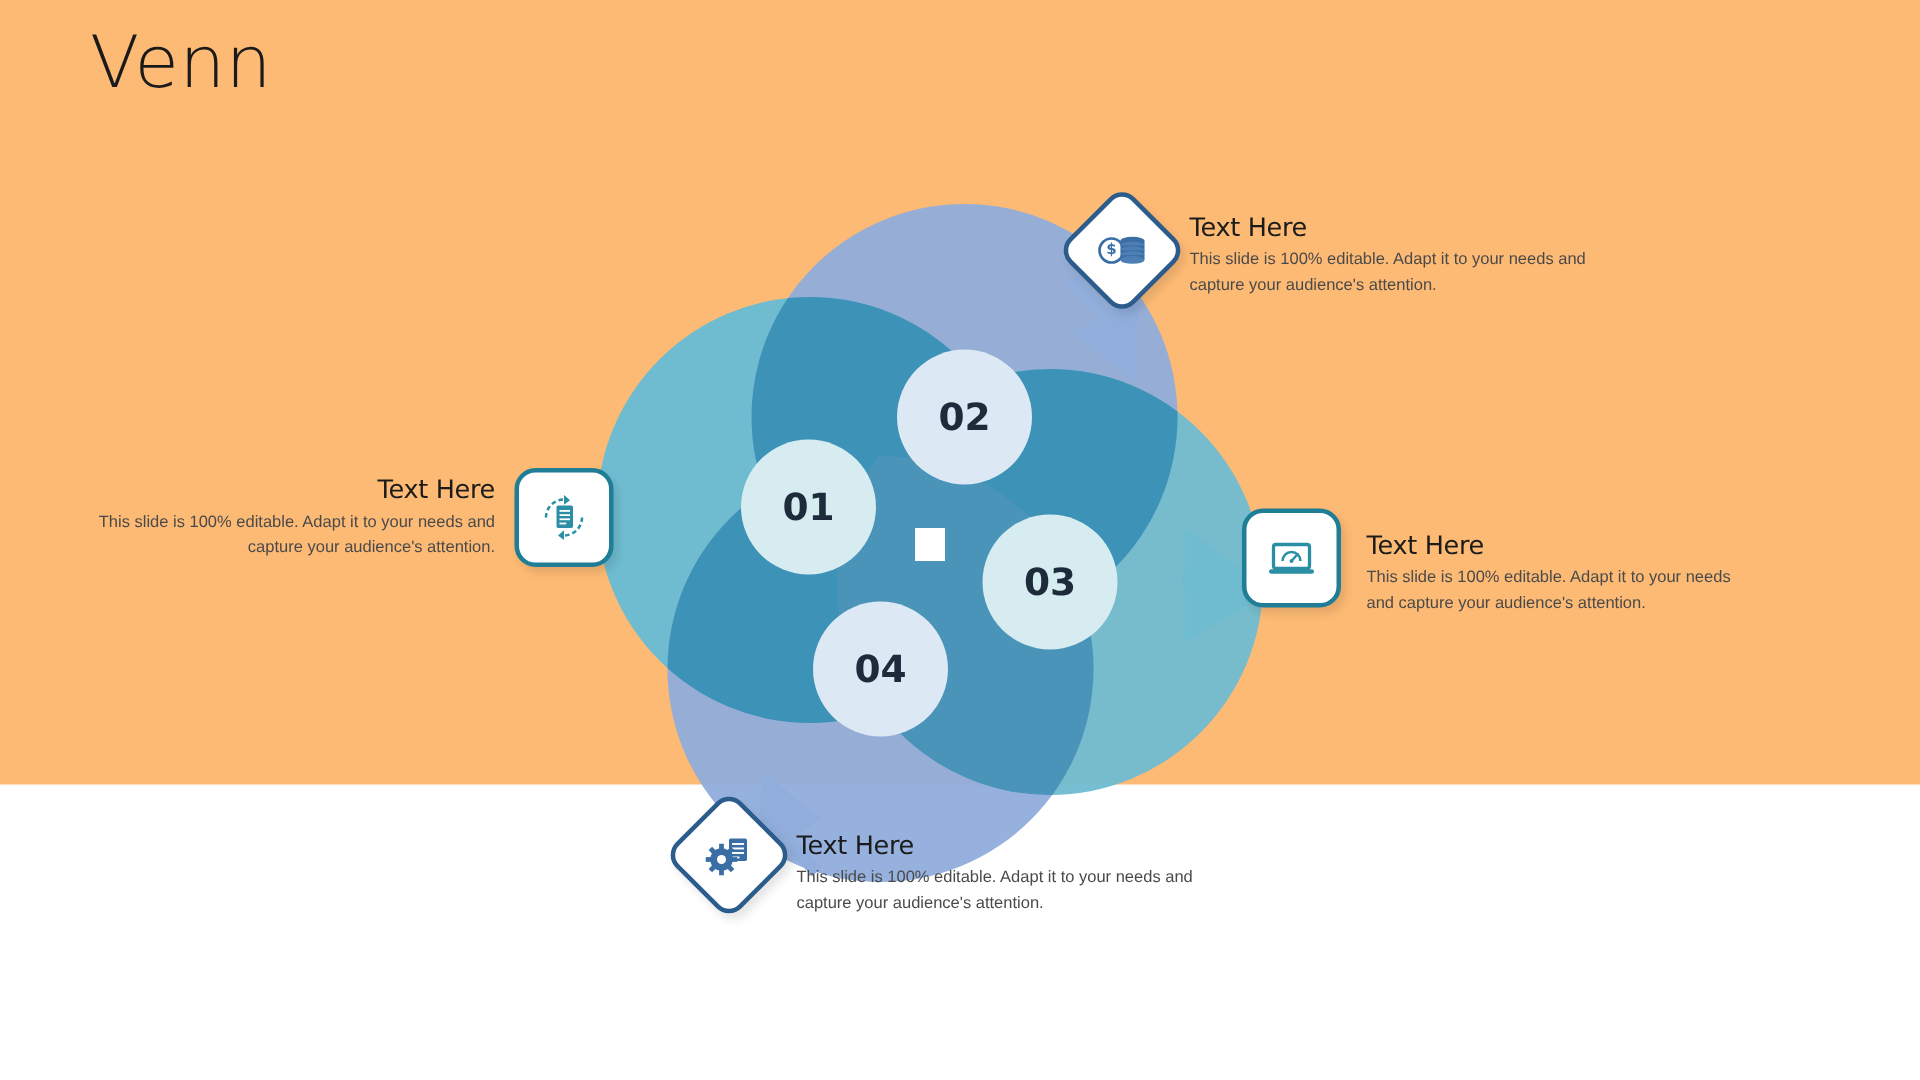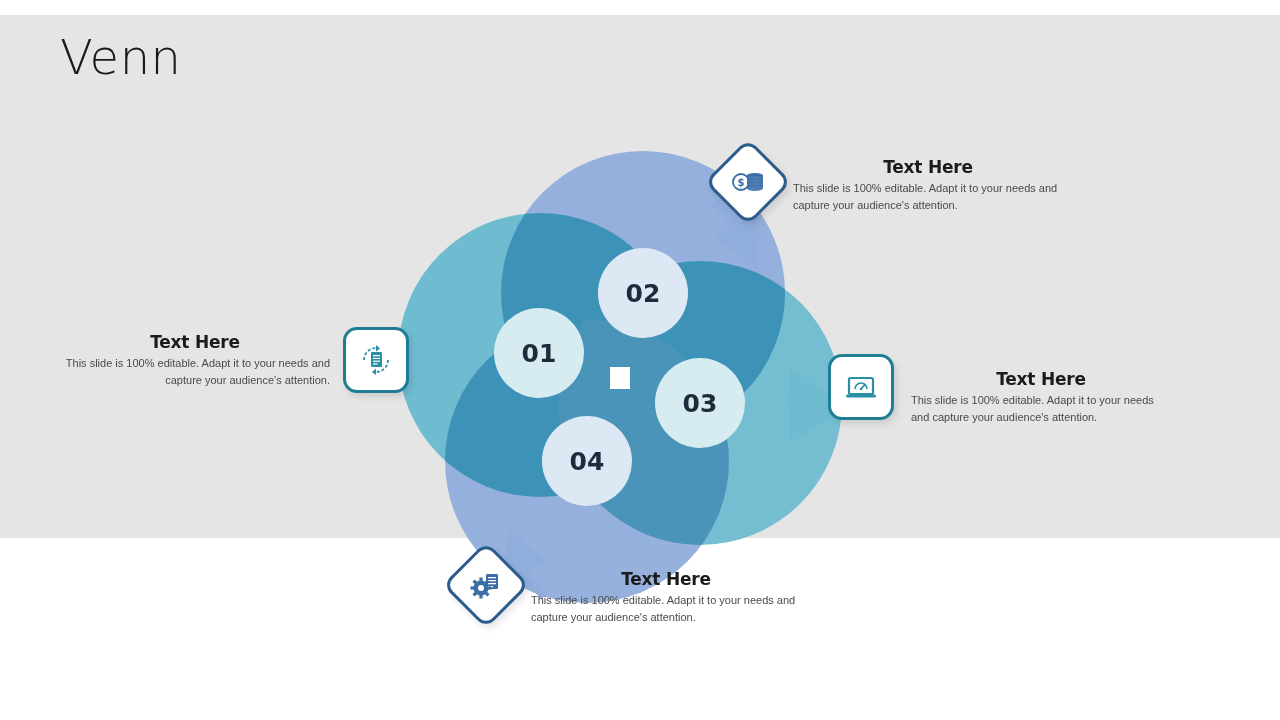--- a/index.html
+++ b/index.html
@@ -14,22 +14,21 @@
     overflow: hidden;
     font-family: "Liberation Sans", sans-serif;
     position: relative;
   }
 
   #slide {
     position: absolute;
     left: 0; top: 0;
     width: 1280px;
     height: 523px;
-    background: #e5e5e5;
-    margin-top: 15px;
+    background: #fdba74;
   }
 
   
   #page-title {
     position: absolute;
     left: 60px;
     top: 14px;
     font-family: "DejaVu Sans", sans-serif;
     font-weight: 300;
     font-size: 48px;
@@ -44,27 +43,26 @@
     position: absolute;
     left: 0; top: 0;
     width: 1280px;
     height: 720px;
   }
 
   
   .callout-text { position: absolute; }
   .callout-title {
     font-family: "DejaVu Sans", sans-serif;
-    font-weight: bold;
+    font-weight: normal;
     font-size: 17px;
     line-height: 22px;
     color: #1b1b1b;
     letter-spacing: -0.2px;
     margin: 0 0 2px 0;
-    text-align: center;
   }
   .callout-body {
     font-family: "Liberation Sans", sans-serif;
     font-size: 11px;
     line-height: 16.5px;
     color: #4a4a4a;
     margin: 0;
   }
 
   #callout-text-1 {            

